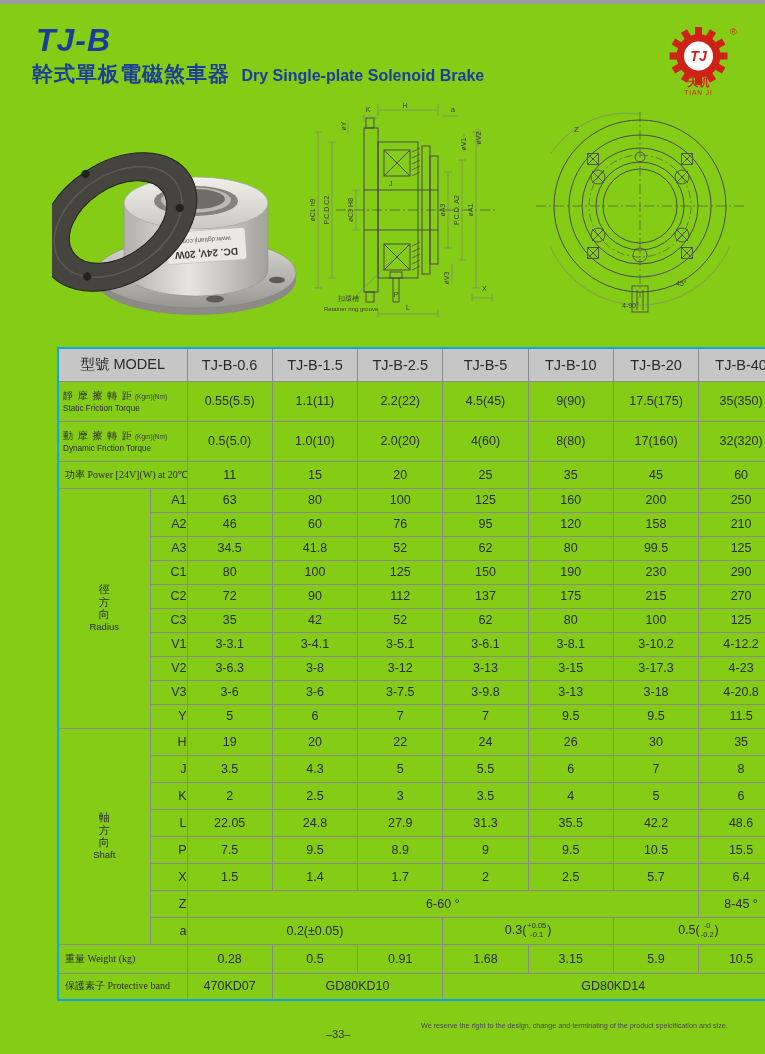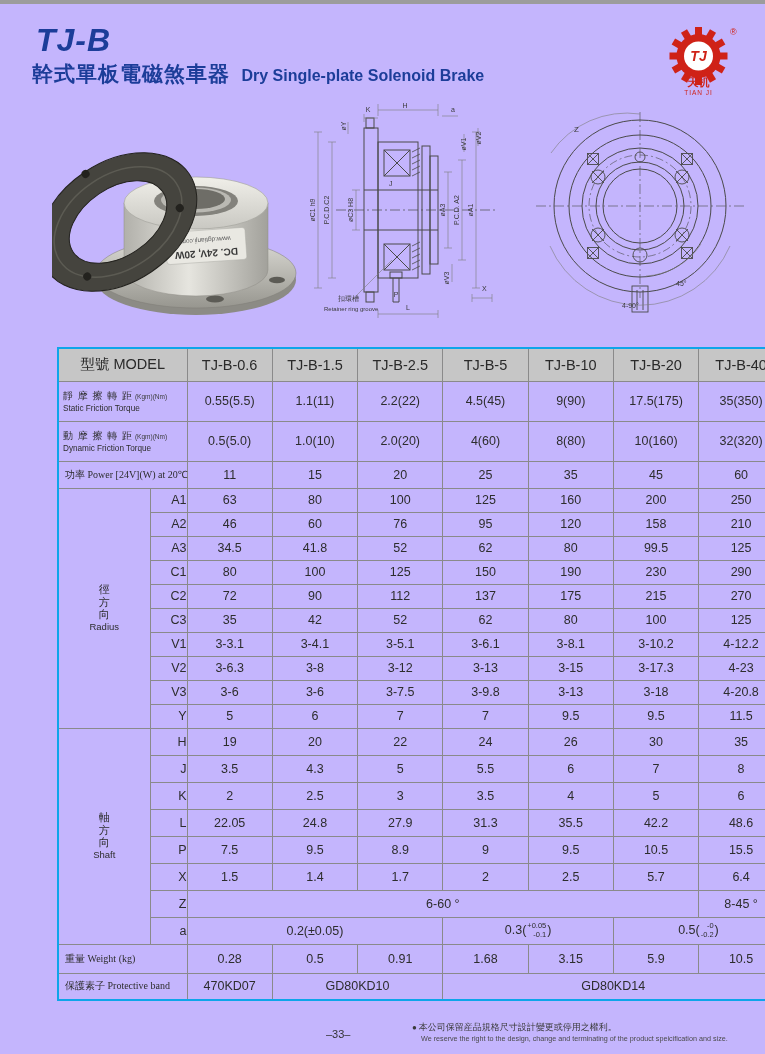--- a/index.html
+++ b/index.html
@@ -1,17 +1,17 @@
 <!DOCTYPE html>
 <html><head>
 <meta charset="utf-8">
 <style>
   * { margin:0; padding:0; box-sizing:border-box; }
   html,body { background:#ffffff; font-family:"Liberation Sans", sans-serif; }
-  .page { position:relative; width:765px; height:1054px; background:#c4b5fd; overflow:hidden;padding-left:36px; }
+  .page { position:relative; width:765px; height:1054px; background:#84cc16; overflow:hidden;padding-left:36px; }
   .topbar { position:absolute; top:0; left:0; width:765px; height:4px; background:#9c9c9c; }
   .title { position:absolute; left:36px; top:22px; font-size:32px; font-weight:bold; font-style:italic; color:#1c3d99; letter-spacing:1px; }
   .subtitle { position:absolute; left:32px; top:60px; white-space:nowrap; }
   .sub-zh { font-size:21px; font-weight:bold; color:#1c3d99; letter-spacing:1px; }
   .sub-en { font-size:16px; font-weight:bold; color:#1c3d99; margin-left:7px; }
   .logo { position:absolute; left:662px; top:24px; }
   svg text { font-family:"Liberation Sans", sans-serif; }
   .photo { position:absolute; left:52px; top:108px; }
   .section { position:absolute; left:296px; top:98px; }
   .front { position:absolute; left:518px; top:98px; }
@@ -29,21 +29,21 @@
   td.dim { text-align:right; font-size:12.5px; }
   td.rowlabel { padding:2px 4px; vertical-align:middle; }
   .lab-zh { font-size:10px; letter-spacing:1px; white-space:nowrap; }
   .lab-unit { font-size:6.5px; letter-spacing:0; color:#3c3c3c; }
   .lab-en { font-size:8.2px; margin-top:1px; white-space:nowrap; }
   td.rowlabel-left { text-align:left; padding-left:6px; font-size:10px; white-space:nowrap;font-family:Liberation Serif, serif; }
   td.grouplabel { vertical-align:middle; text-align:center; }
   .vert { display:flex; flex-direction:column; align-items:center; line-height:1.12; }
   .vert-zh { font-size:11px; }
   .vert-en { font-size:9.5px; margin-top:2px; }
-  .stack { display:inline-flex; flex-direction:column; vertical-align:middle; font-size:7.5px; line-height:1.1; text-align:right; margin:0 1px; }
+  .stack { display:inline-flex; flex-direction:column; vertical-align:middle; font-size:7.5px; line-height:1.1; text-align:center; margin:0 1px; }
   .pageno { position:absolute; left:326px; top:1028px; width:80px; text-align:left; font-size:11px; color:#333; }
   .footnote { position:absolute; left:412px; top:1021px; width:348px; color:#3a3a3a; }
   .fn-zh { font-size:9px; white-space:nowrap; }
   .fn-bullet { font-size:8px; margin-right:2px; }
   .fn-en { font-size:7.2px; margin-left:9px; color:#4a4a4a; white-space:nowrap; }
 </style>
 </head>
 <body>
 
 <div class="page">
@@ -268,21 +268,21 @@
         <tr class="r-tall">
           <td colspan="2" class="rowlabel">
             <div class="lab-zh">動 摩 擦 轉 距<span class="lab-unit"> (Kgm)(Nm)</span></div>
             <div class="lab-en">Dynamic Friction Torque</div>
           </td>
           <td class="val">0.5(5.0)</td>
           <td class="val">1.0(10)</td>
           <td class="val">2.0(20)</td>
           <td class="val">4(60)</td>
           <td class="val">8(80)</td>
-          <td class="val">10(160)</td>
+          <td class="val">17(160)</td>
           <td class="val">32(320)</td>
         </tr>
         <tr class="r-pow">
           <td colspan="2" class="rowlabel-left">功率 Power [24V](W) at 20℃</td>
           <td class="val">11</td>
           <td class="val">15</td>
           <td class="val">20</td>
           <td class="val">25</td>
           <td class="val">35</td>
           <td class="val">45</td>
@@ -495,18 +495,15 @@
           <td colspan="2" class="rowlabel-left">保護素子 Protective band</td>
           <td class="val">470KD07</td>
           <td colspan="2" class="val">GD80KD10</td>
           <td colspan="4" class="val">GD80KD14</td>
         </tr>
       </tbody>
   </table>
 
   <div class="pageno">–33–</div>
   <div class="footnote">
-    <div class="fn-zh">
-      <span class="fn-bullet">●</span><span>本公司保留産品規格尺寸設計變更或停用之權利。</span>
-    </div>
     <div class="fn-en">We reserve the right to the design, change and terminating of the product speicification and size.</div>
   </div>
 </div>
 
 </body></html>

